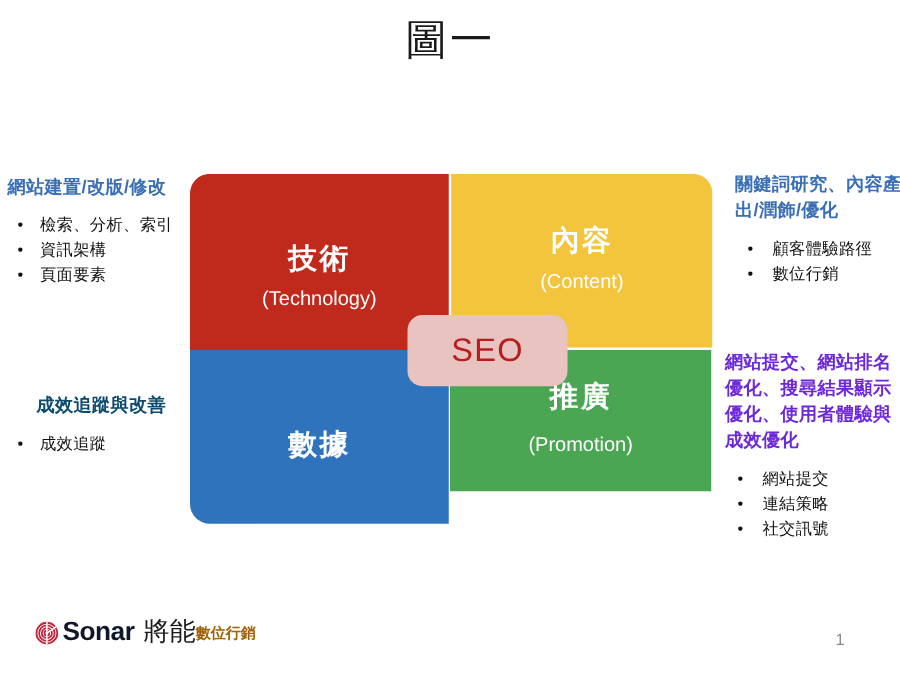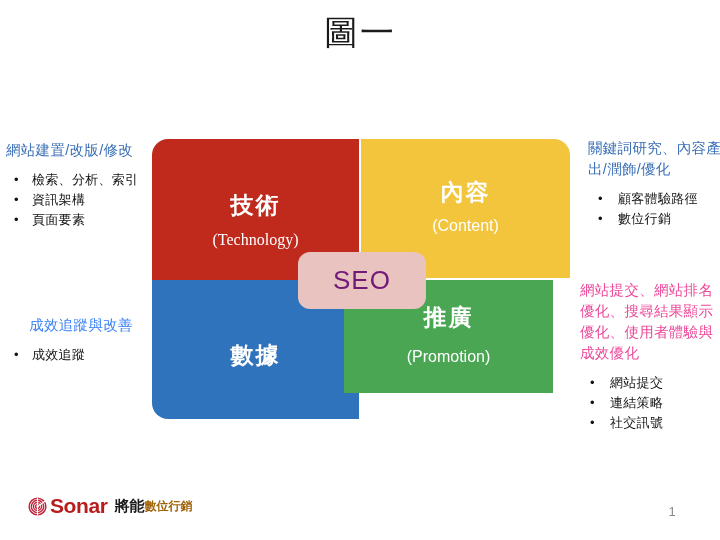--- a/index.html
+++ b/index.html
@@ -60,36 +60,35 @@
     font-size: 16px;
     font-weight: 400;
     line-height: 30px;
     margin-top: 4px;
   }
   #quad-technology {
     left: 0;
     top: 0;
     width: 207px;
     height: 167px;
-    font-family: Liberation Serif, serif;
   }
   #quad-content {
     left: 209px;
     top: 0;
     width: 209px;
     height: 139px;
   }
   #quad-data {
     left: 0;
     top: 141px;
     width: 207px;
     height: 149px;
   }
   #quad-promotion {
-    left: 192px;
+    left: 208px;
     top: 141px;
     width: 209px;
     height: 113px;
   }
   #quad-data .q-en,
   #quad-promotion .q-en {
     margin-top: 10px;
   }
 
   
@@ -109,21 +108,21 @@
   }
 
   
   .side-block {
     position: absolute;
     box-sizing: border-box;
   }
   .side-heading {
     font-size: 14.5px;
     line-height: 21px;
-    font-weight: 400;
+    font-weight: 700;
     color: #3a6fb5;
     letter-spacing: 0.3px;
   }
   .side-list {
     margin: 9px 0 0 0;
     padding: 0;
     list-style: none;
   }
   .side-list li {
     position: relative;
@@ -187,27 +186,27 @@
   }
   #sonar-icon {
     width: 19px;
     height: 19px;
     margin-right: 3px;
     flex: 0 0 auto;
   }
   #sonar-wordmark {
     font-size: 21px;
     font-weight: 700;
-    color: #b91c1c;
+    color: #0f172a;
     letter-spacing: -0.4px;
     line-height: 22px;
   }
   #sonar-tagline-1 {
-    font-size: 15px;
-    font-weight: 700;
+    font-size: 21px;
+    font-weight: 400;
     color: #1a1a1a;
     margin-left: 7px;
     line-height: 22px;
   }
   #sonar-tagline-2 {
     font-size: 12px;
     font-weight: 700;
     color: #d0334a;
     line-height: 22px;
   }
@@ -244,50 +243,50 @@
     <div class="q-cn">數據</div>
   </div>
 
   <div class="quad" id="quad-promotion" style="background: rgb(74, 166, 82);">
     <div class="q-cn">推廣</div>
     <div class="q-en">(Promotion)</div>
   </div>
 
 </div>
 
-<div id="seo-badge" style="background: rgb(232, 195, 192); color: #701a75;">
+<div id="seo-badge" style="background: rgb(232, 195, 192); color: #b91c1c; margin-left: 28px;">
   <span>SEO</span>
 </div>
 
 <div class="side-block" id="block-left-top">
   <div class="side-heading" style="color: rgb(58, 111, 181);">網站建置/改版/修改</div>
   <ul class="side-list">
     <li><span class="bullet">•</span><span>檢索、分析、索引</span></li>
     <li><span class="bullet">•</span><span>資訊架構</span></li>
     <li><span class="bullet">•</span><span>頁面要素</span></li>
   </ul>
 </div>
 
 <div class="side-block" id="block-left-bottom">
-  <div class="side-heading" style="color: #3b82f6;">成效追蹤與改善</div>
+  <div class="side-heading" style="color: #0c4a6e;">成效追蹤與改善</div>
   <ul class="side-list">
     <li><span class="bullet">•</span><span>成效追蹤</span></li>
   </ul>
 </div>
 
 <div class="side-block" id="block-right-top">
   <div class="side-heading" style="color: rgb(58, 111, 181);">關鍵詞研究、內容產出/潤飾/優化</div>
   <ul class="side-list">
     <li><span class="bullet">•</span><span>顧客體驗路徑</span></li>
     <li><span class="bullet">•</span><span>數位行銷</span></li>
   </ul>
 </div>
 
 <div class="side-block" id="block-right-bottom">
-  <div class="side-heading" style="color: #ec4899;">網站提交、網站排名優化、搜尋結果顯示優化、使用者體驗與成效優化</div>
+  <div class="side-heading" style="color: #6d28d9;">網站提交、網站排名優化、搜尋結果顯示優化、使用者體驗與成效優化</div>
   <ul class="side-list">
     <li><span class="bullet">•</span><span>網站提交</span></li>
     <li><span class="bullet">•</span><span>連結策略</span></li>
     <li><span class="bullet">•</span><span>社交訊號</span></li>
   </ul>
 </div>
 
 <div id="footer-logo">
   <svg id="sonar-icon" viewBox="0 0 40 40">
     <circle cx="20" cy="20" r="19" fill="#ffffff"></circle>

